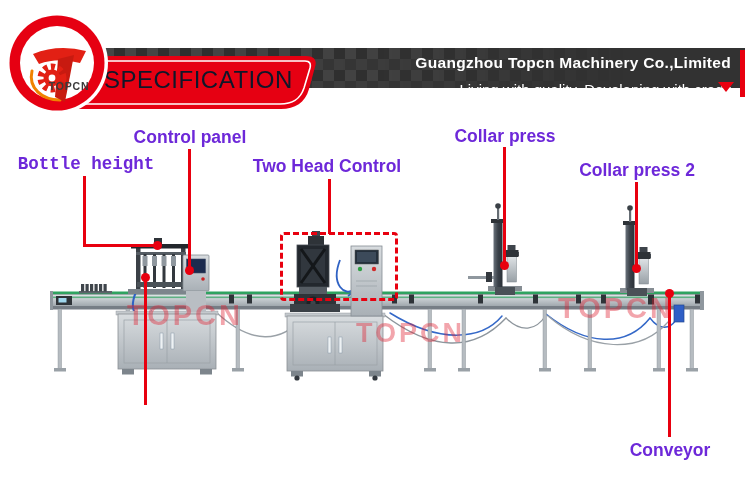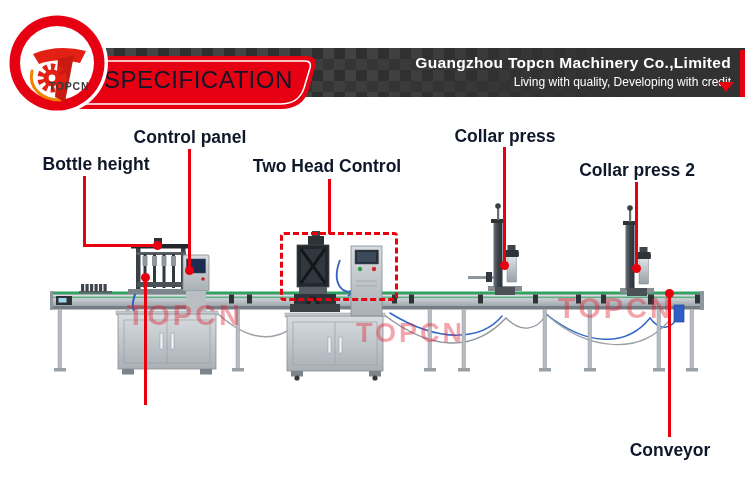--- a/index.html
+++ b/index.html
@@ -2,31 +2,31 @@
 <html><head>
 <meta charset="utf-8">
 <style>
   html,body { margin:0; padding:0; background:#fff; }
   .canvas {
     position:relative; width:750px; height:487px; background:#fff;
     overflow:hidden; font-family:"Liberation Sans", sans-serif;
   }
 
   
-  .strip { position:absolute; left:92px; top:48px; width:653px; height:49px; background:#323232; }
+  .strip { position:absolute; left:92px; top:48px; width:653px; height:40px; background:#323232; }
   .strip-mosaic {
     position:absolute; inset:0;
     background: conic-gradient(rgba(255,255,255,.10) 25%, rgba(255,255,255,.02) 0 50%,
                 rgba(255,255,255,.07) 0 75%, rgba(0,0,0,.06) 0) 0 0 / 22px 22px;
     -webkit-mask-image: linear-gradient(to right, rgba(0,0,0,.95), rgba(0,0,0,.8) 40%, rgba(0,0,0,.2) 68%, transparent 84%);
     mask-image: linear-gradient(to right, rgba(0,0,0,.95), rgba(0,0,0,.8) 40%, rgba(0,0,0,.2) 68%, transparent 84%);
   }
   .company { position:absolute; right:14px; top:6px; text-align:right; color:#ffffff; }
   .company-name { font-size:15.5px; font-weight:bold; letter-spacing:.3px; white-space:nowrap; }
-  .company-tagline { font-size:12px; margin-top:3px; white-space:nowrap; }
+  .company-tagline { font-size:15px; margin-top:9px; white-space:nowrap; }
   .red-bar { position:absolute; right:0; top:2px; width:5px; height:47px; background:#e8000f; }
   .down-triangle { position:absolute; right:11px; top:34px; width:0; height:0;
     border-left:8px solid transparent; border-right:8px solid transparent; border-top:10px solid #e8000f; }
 
   
   .banner { position:absolute; left:34px; top:52px; width:292px; height:64px; }
   .banner-label { position:absolute; left:104px; top:66px; width:186px; text-align:center;
     color:#0f172a; font-size:24px; font-weight:normal; letter-spacing:.5px; white-space:nowrap; }
   .logo { position:absolute; left:6px; top:12px; width:102px; height:102px; }
 
@@ -40,23 +40,23 @@
   .wm3 { left:558px; top:292px; font-size:29px; }
 
   
   .vline { position:absolute; width:3px; background:#e8000f; }
   .hline { position:absolute; height:3px; background:#e8000f; }
   .dot   { position:absolute; width:9px; height:9px; border-radius:50%; background:#e8000f; }
   .dashed-box { position:absolute; left:280px; top:232px; width:112px; height:63px;
     border:3px dashed #e8000f; border-radius:4px; }
 
   .label { position:absolute; transform:translateX(-50%); font-weight:bold;
-    font-size:17.5px; color:#0f172a; white-space:nowrap; }
+    font-size:17.5px; color:#6d28d9; white-space:nowrap; }
   .lbl-control  { left:190px; top:127px; }
-  .lbl-bottle   { left:96px;  top:154px; }
+  .lbl-bottle   { left:86px;  top:154px;font-family:Liberation Mono, monospace; }
   .lbl-crimping { left:327px; top:156px; }
   .lbl-collar1  { left:505px; top:126px; }
   .lbl-collar2  { left:637px; top:160px; }
   .lbl-filling  { left:146px; top:406px; }
   .lbl-conveyor { left:670px; top:440px;text-align:right; }
 </style>
 </head>
 <body>
 
 <div class="canvas">

